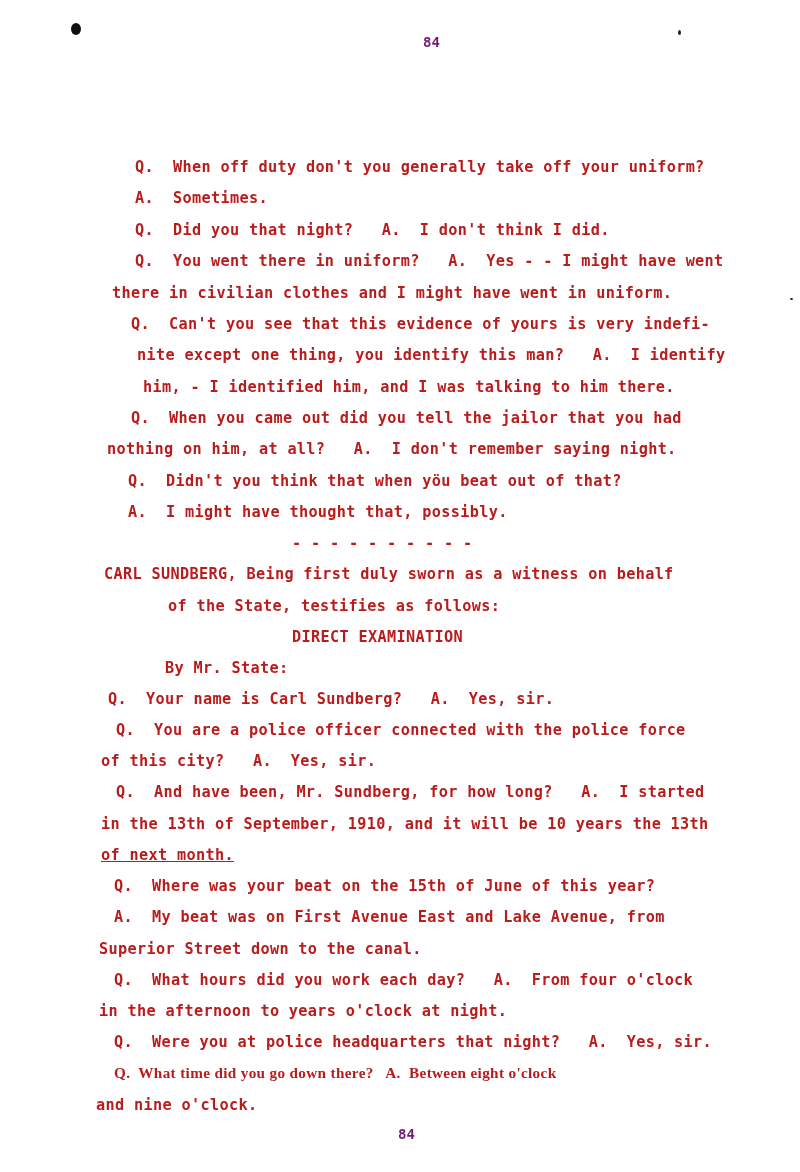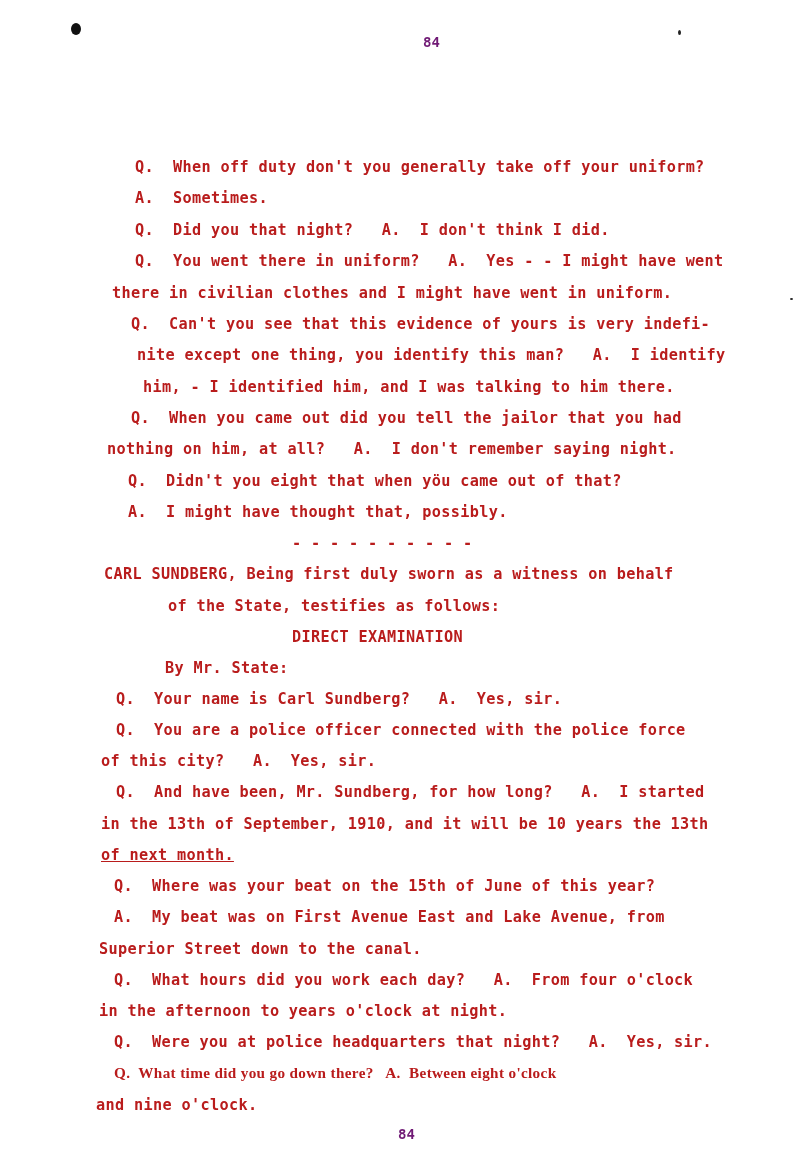--- a/index.html
+++ b/index.html
@@ -42,28 +42,28 @@
     <div class="line" style="left: 135px; top: 158px;">Q.  When off duty don't you generally take off your uniform?</div>
     <div class="line" style="left: 135px; top: 189px;">A.  Sometimes.</div>
     <div class="line" style="left: 135px; top: 221px;">Q.  Did you that night?   A.  I don't think I did.</div>
     <div class="line" style="left: 135px; top: 252px;">Q.  You went there in uniform?   A.  Yes - - I might have went</div>
     <div class="line" style="left: 112px; top: 284px;">there in civilian clothes and I might have went in uniform.</div>
     <div class="line" style="left: 131px; top: 315px;">Q.  Can't you see that this evidence of yours is very indefi-</div>
     <div class="line" style="left: 107px; top: 346px; margin-left: 30px;">nite except one thing, you identify this man?   A.  I identify</div>
     <div class="line" style="left: 107px; top: 378px; margin-left: 36px;">him, - I identified him, and I was talking to him there.</div>
     <div class="line" style="left: 131px; top: 409px;">Q.  When you came out did you tell the jailor that you had</div>
     <div class="line" style="left: 107px; top: 440px;">nothing on him, at all?   A.  I don't remember saying night.</div>
-    <div class="line" style="left: 128px; top: 472px;">Q.  Didn't you eight that when yöu came out of that?</div>
+    <div class="line" style="left: 128px; top: 472px;">Q.  Didn't you think that when yöu beat out of that?</div>
     <div class="line" style="left: 128px; top: 503px;">A.  I might have thought that, possibly.</div>
     <div class="line" style="left: 292px; top: 534px;">- - - - - - - - - -</div>
     <div class="line" style="left: 104px; top: 565px;">CARL SUNDBERG, Being first duly sworn as a witness on behalf</div>
     <div class="line" style="left: 168px; top: 597px;">of the State, testifies as follows:</div>
     <div class="line" style="left: 292px; top: 628px;">DIRECT EXAMINATION</div>
     <div class="line" style="left: 165px; top: 659px;">By Mr. State:</div>
-    <div class="line" style="left: 116px; top: 690px;">Q.  Your name is Carl Sundberg?   A.  Yes, sir.</div>
+    <div class="line" style="left: 108px; top: 690px;">Q.  Your name is Carl Sundberg?   A.  Yes, sir.</div>
     <div class="line" style="left: 116px; top: 721px;">Q.  You are a police officer connected with the police force</div>
     <div class="line" style="left: 101px; top: 752px;">of this city?   A.  Yes, sir.</div>
     <div class="line" style="left: 116px; top: 783px;">Q.  And have been, Mr. Sundberg, for how long?   A.  I started</div>
     <div class="line" style="left: 101px; top: 815px; text-align: center;">in the 13th of September, 1910, and it will be 10 years the 13th</div>
     <div class="line" style="left: 101px; top: 846px; text-decoration: underline;">of next month.</div>
     <div class="line" style="left: 114px; top: 877px;">Q.  Where was your beat on the 15th of June of this year?</div>
     <div class="line" style="left: 114px; top: 908px;">A.  My beat was on First Avenue East and Lake Avenue, from</div>
     <div class="line" style="left: 99px; top: 940px;">Superior Street down to the canal.</div>
     <div class="line" style="left: 114px; top: 971px;">Q.  What hours did you work each day?   A.  From four o'clock</div>
     <div class="line" style="left: 99px; top: 1002px;">in the afternoon to years o'clock at night.</div>

